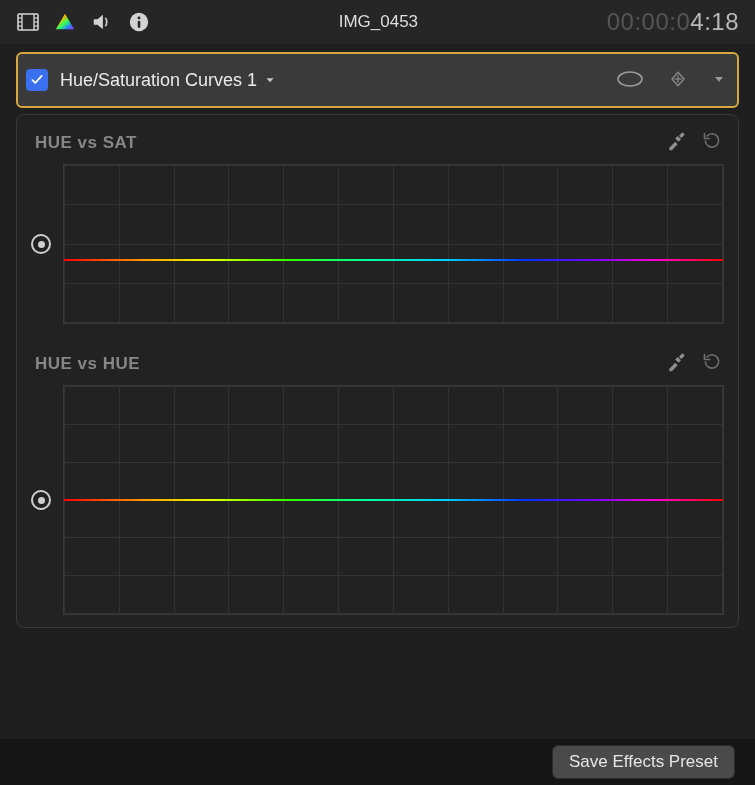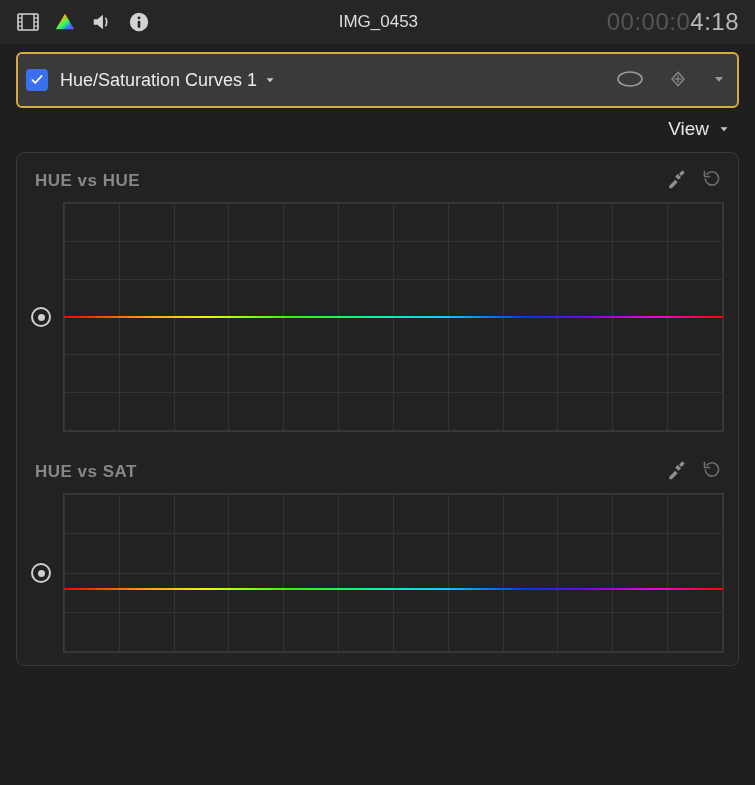--- a/index.html
+++ b/index.html
@@ -248,30 +248,71 @@
       </span>
       <span>
         <svg width="16" height="16" viewBox="0 0 24 24">
           <path d="M6 9l6 7 6-7" fill="#9a9a9a"></path>
         </svg>
       </span>
     </div>
   </div>
 </div>
 
-<div class="view-row">
-  <span class="view-btn">
-    <span>View</span>
-    <svg width="14" height="14" viewBox="0 0 24 24">
-      <path d="M6 9l6 7 6-7" fill="#c8c8c8"></path>
-    </svg>
-  </span>
-</div>
 
 <div class="curves-container">
+
+  <div class="curve-section">
+    <div class="curve-head">
+      <span class="curve-title">HUE vs SAT</span>
+      <div class="curve-tools">
+        <span>
+          <svg width="20" height="20" viewBox="0 0 24 24">
+            <path d="M4 20l7-7 3 3-7 7H4v-3z" fill="#8f8f8f"></path>
+            <path d="M14 6l4 4-3 3-4-4z" fill="#8f8f8f"></path>
+            <rect x="17" y="2" width="4" height="6" rx="1" transform="rotate(45 19 5)" fill="#8f8f8f"></rect>
+          </svg>
+        </span>
+        <span>
+          <svg width="20" height="20" viewBox="0 0 24 24">
+            <path d="M6 6a8 8 0 1 1-2 6" fill="none" stroke="#6d6d6d" stroke-width="2" stroke-linecap="round"></path>
+            <path d="M3 3v6h6" fill="none" stroke="#6d6d6d" stroke-width="2" stroke-linecap="round" stroke-linejoin="round"></path>
+          </svg>
+        </span>
+      </div>
+    </div>
+    <div class="curve-body">
+      <span class="point-toggle"></span>
+      <div class="grid short">
+        <div class="gridlines v">
+          <span></span>
+              <span></span>
+              <span></span>
+              <span></span>
+              <span></span>
+              <span></span>
+              <span></span>
+              <span></span>
+              <span></span>
+              <span></span>
+              <span></span>
+              <span></span>
+              <span></span>
+        </div>
+        <div class="gridlines h">
+          <span></span>
+              <span></span>
+              <span></span>
+              <span></span>
+              <span></span>
+        </div>
+        <div class="rainbow-line"></div>
+      </div>
+    </div>
+  </div>
 
   <div class="curve-section">
     <div class="curve-head">
       <span class="curve-title">HUE vs HUE</span>
       <div class="curve-tools">
         <span>
           <svg width="20" height="20" viewBox="0 0 24 24">
             <path d="M4 20l7-7 3 3-7 7H4v-3z" fill="#8f8f8f"></path>
             <path d="M14 6l4 4-3 3-4-4z" fill="#8f8f8f"></path>
             <rect x="17" y="2" width="4" height="6" rx="1" transform="rotate(45 19 5)" fill="#8f8f8f"></rect>
@@ -310,67 +351,21 @@
               <span></span>
               <span></span>
               <span></span>
               <span></span>
         </div>
         <div class="rainbow-line"></div>
       </div>
     </div>
   </div>
 
-  <div class="curve-section">
-    <div class="curve-head">
-      <span class="curve-title">HUE vs SAT</span>
-      <div class="curve-tools">
-        <span>
-          <svg width="20" height="20" viewBox="0 0 24 24">
-            <path d="M4 20l7-7 3 3-7 7H4v-3z" fill="#8f8f8f"></path>
-            <path d="M14 6l4 4-3 3-4-4z" fill="#8f8f8f"></path>
-            <rect x="17" y="2" width="4" height="6" rx="1" transform="rotate(45 19 5)" fill="#8f8f8f"></rect>
-          </svg>
-        </span>
-        <span>
-          <svg width="20" height="20" viewBox="0 0 24 24">
-            <path d="M6 6a8 8 0 1 1-2 6" fill="none" stroke="#6d6d6d" stroke-width="2" stroke-linecap="round"></path>
-            <path d="M3 3v6h6" fill="none" stroke="#6d6d6d" stroke-width="2" stroke-linecap="round" stroke-linejoin="round"></path>
-          </svg>
-        </span>
-      </div>
-    </div>
-    <div class="curve-body">
-      <span class="point-toggle"></span>
-      <div class="grid short">
-        <div class="gridlines v">
-          <span></span>
-              <span></span>
-              <span></span>
-              <span></span>
-              <span></span>
-              <span></span>
-              <span></span>
-              <span></span>
-              <span></span>
-              <span></span>
-              <span></span>
-              <span></span>
-              <span></span>
-        </div>
-        <div class="gridlines h">
-          <span></span>
-              <span></span>
-              <span></span>
-              <span></span>
-              <span></span>
-        </div>
-        <div class="rainbow-line"></div>
-      </div>
-    </div>
-  </div>
-
 </div>
 
 <div class="bottom-spacer"></div>
 
+<div class="bottom-bar">
+  <button class="save-preset-btn">Save Effects Preset</button>
+</div>
 
 </div>
 
 </body></html>

